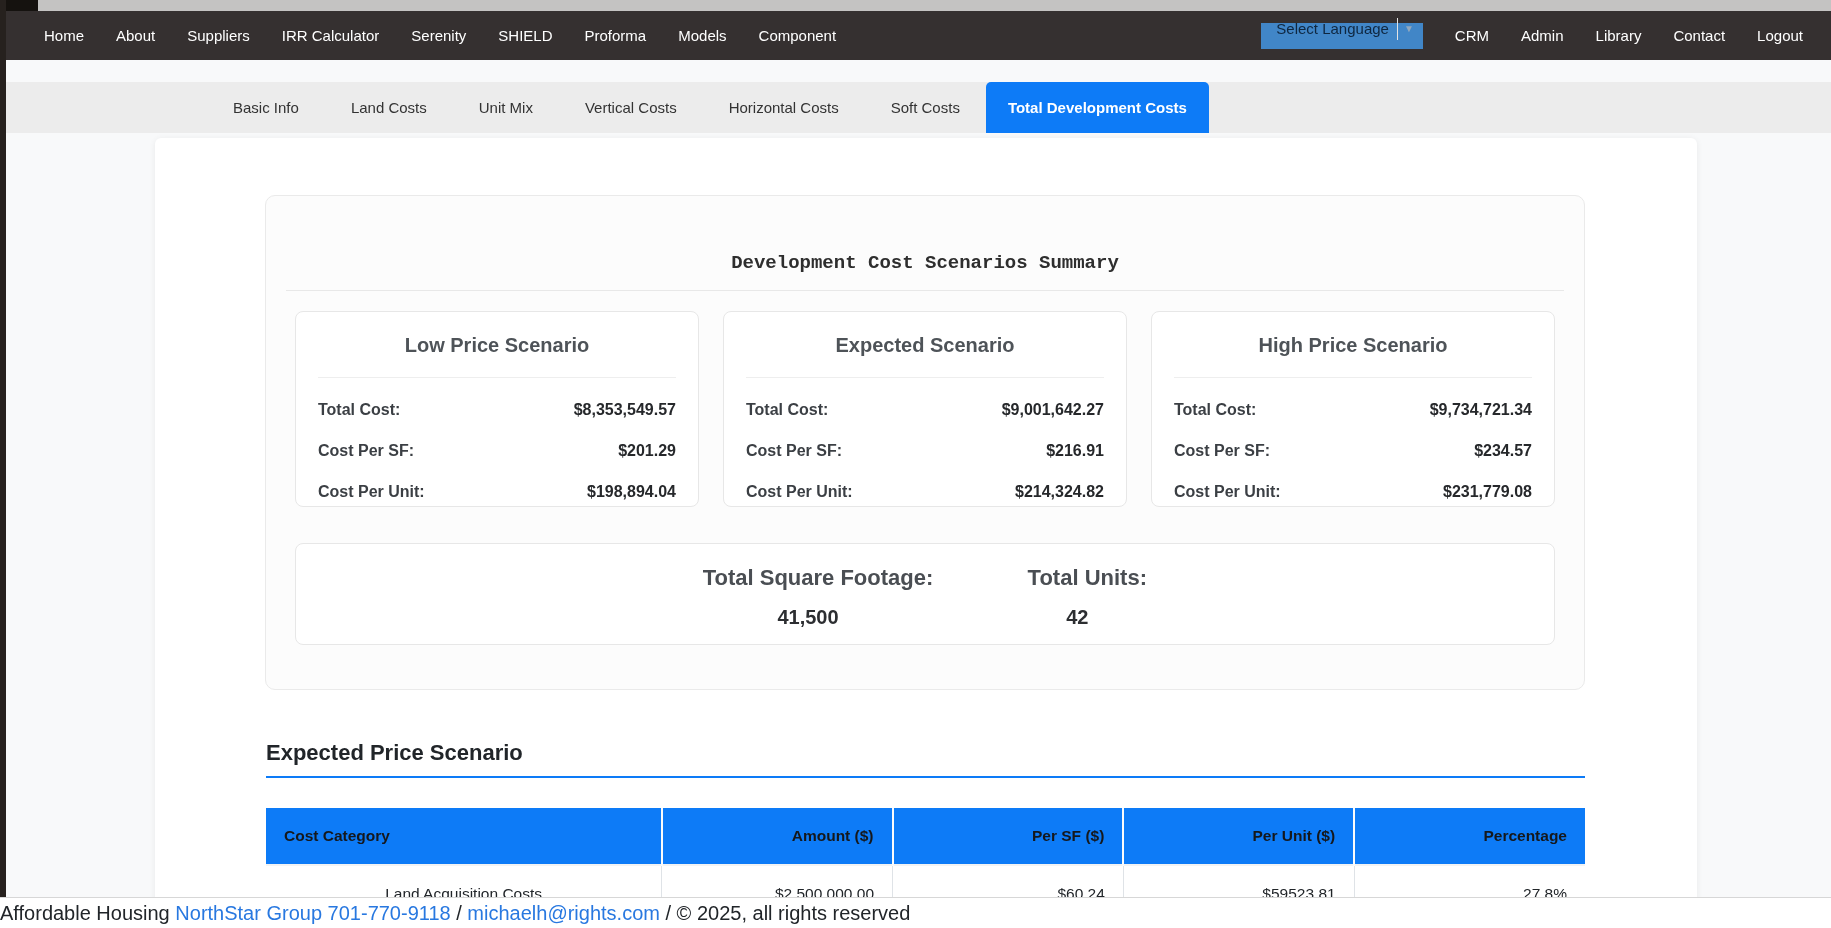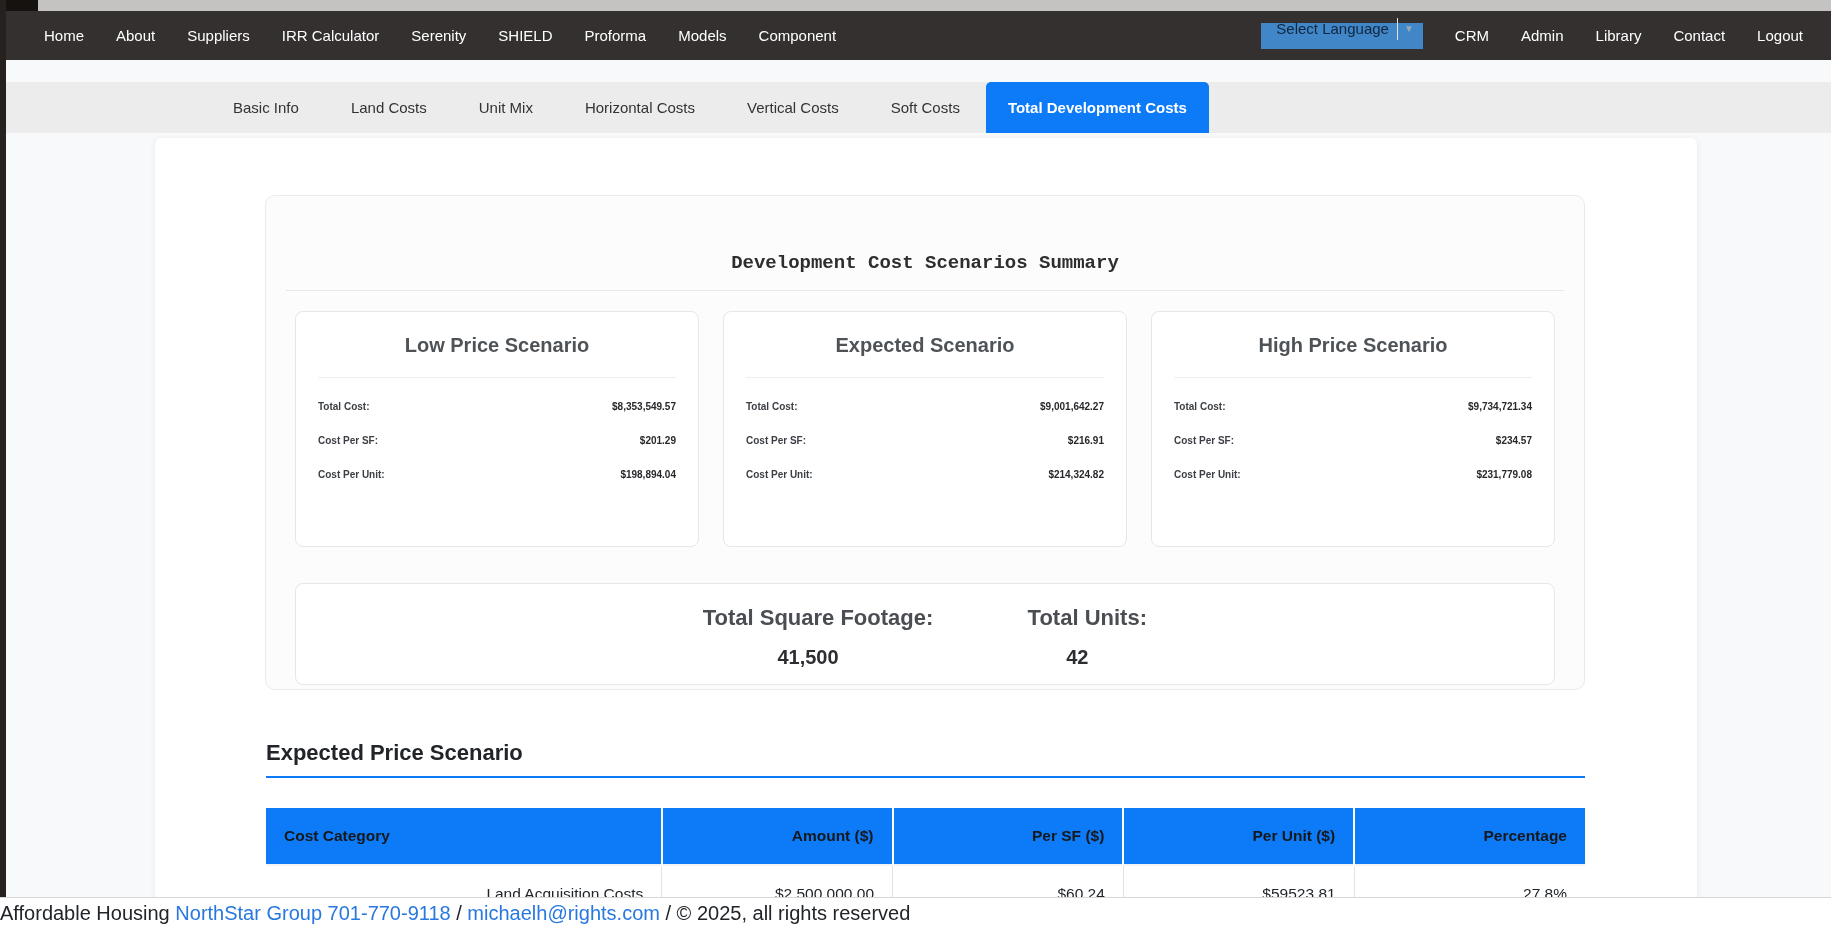--- a/index.html
+++ b/index.html
@@ -57,25 +57,25 @@
     margin:57px 112px 0 110px;height:495px;
     background:#fcfcfc;border:1px solid #eaeaea;border-radius:10px;
   }
   .summary-title{
     padding-top:56px;text-align:center;font-size:19px;font-weight:bold;color:#2e2e2e;font-family:Liberation Mono, monospace;
   }
   .summary-divider{margin:16px 20px 0;border-top:1px solid #e8e8e8;height:0;}
   .scenario-row{display:flex;gap:24px;margin:20px 29px 0;}
   .scenario-card{
     flex:1;background:#fff;border:1px solid #e7e7e7;border-radius:8px;
-    padding:22px 22px 18px;height:236px;
+    padding:22px 22px 18px;height:196px;
   }
   .scenario-title{text-align:center;font-size:20px;font-weight:bold;color:#4e5358;}
   .scenario-divider{margin:20px 0 0;border-top:1px solid #eee;height:0;}
-  .metric-row{display:flex;justify-content:space-between;margin-top:23px;font-size:10px;}
+  .metric-row{display:flex;justify-content:space-between;margin-top:23px;font-size:16px;}
   .metric-label{font-weight:bold;color:#3b3f44;}
   .metric-value{font-weight:bold;color:#26282b;}
   .totals-card{
     margin:36px 29px 0;height:102px;background:#fff;border:1px solid #e7e7e7;border-radius:8px;
     display:flex;justify-content:center;gap:54px;padding-top:21px;
   }
   .total-block{text-align:center;min-width:180px;}
   .total-label{font-size:22px;font-weight:bold;color:#4a4e53;margin-left:20px;}
   .total-value{margin-top:15px;font-size:20px;font-weight:bold;color:#2c2e31;}
   
@@ -89,21 +89,21 @@
   .cost-table th{
     background:var(--accent);color:#15181c;font-size:15.5px;font-weight:bold;
     padding:19px 18px;text-align:right;
   }
   .cost-table th:first-child{text-align:left;}
   .cost-table th + th{border-left:2px solid #fbfbfb;}
   .cost-table td{
     background:#fff;font-size:15.5px;color:#212529;padding:19px 18px;text-align:right;
     border-top:2px solid #f2f3f4;
   }
-  .cost-table td:first-child{text-align:right;}
+  .cost-table td:first-child{text-align:center;}
   .cost-table td + td{border-left:1px solid #dfe3e7;}
   
   .footer{
     position:absolute;top:897px;left:0;right:0;height:31px;background:#fff;
     border-top:1px solid #d7d7d7;display:flex;align-items:center;
     font-size:20px;color:#212529;z-index:60;white-space:pre;
   }
   .footer a{color:var(--link);text-decoration:none;cursor:pointer;}
 </style>
 </head>
@@ -136,22 +136,22 @@
     <span class="nav-item">Library</span>
     <span class="nav-item">Contact</span>
     <span class="nav-item">Logout</span>
   </div>
 </div>
 
 <div class="tabbar">
   <span class="tab">Basic Info</span>
   <span class="tab">Land Costs</span>
   <span class="tab">Unit Mix</span>
+  <span class="tab">Vertical Costs</span>
   <span class="tab">Horizontal Costs</span>
-  <span class="tab">Vertical Costs</span>
   <span class="tab">Soft Costs</span>
   <span class="tab active">Total Development Costs</span>
 </div>
 
 <div class="content-card">
 
   <div class="summary-panel">
     <div class="summary-title">Development Cost Scenarios Summary</div>
     <div class="summary-divider"></div>
 

